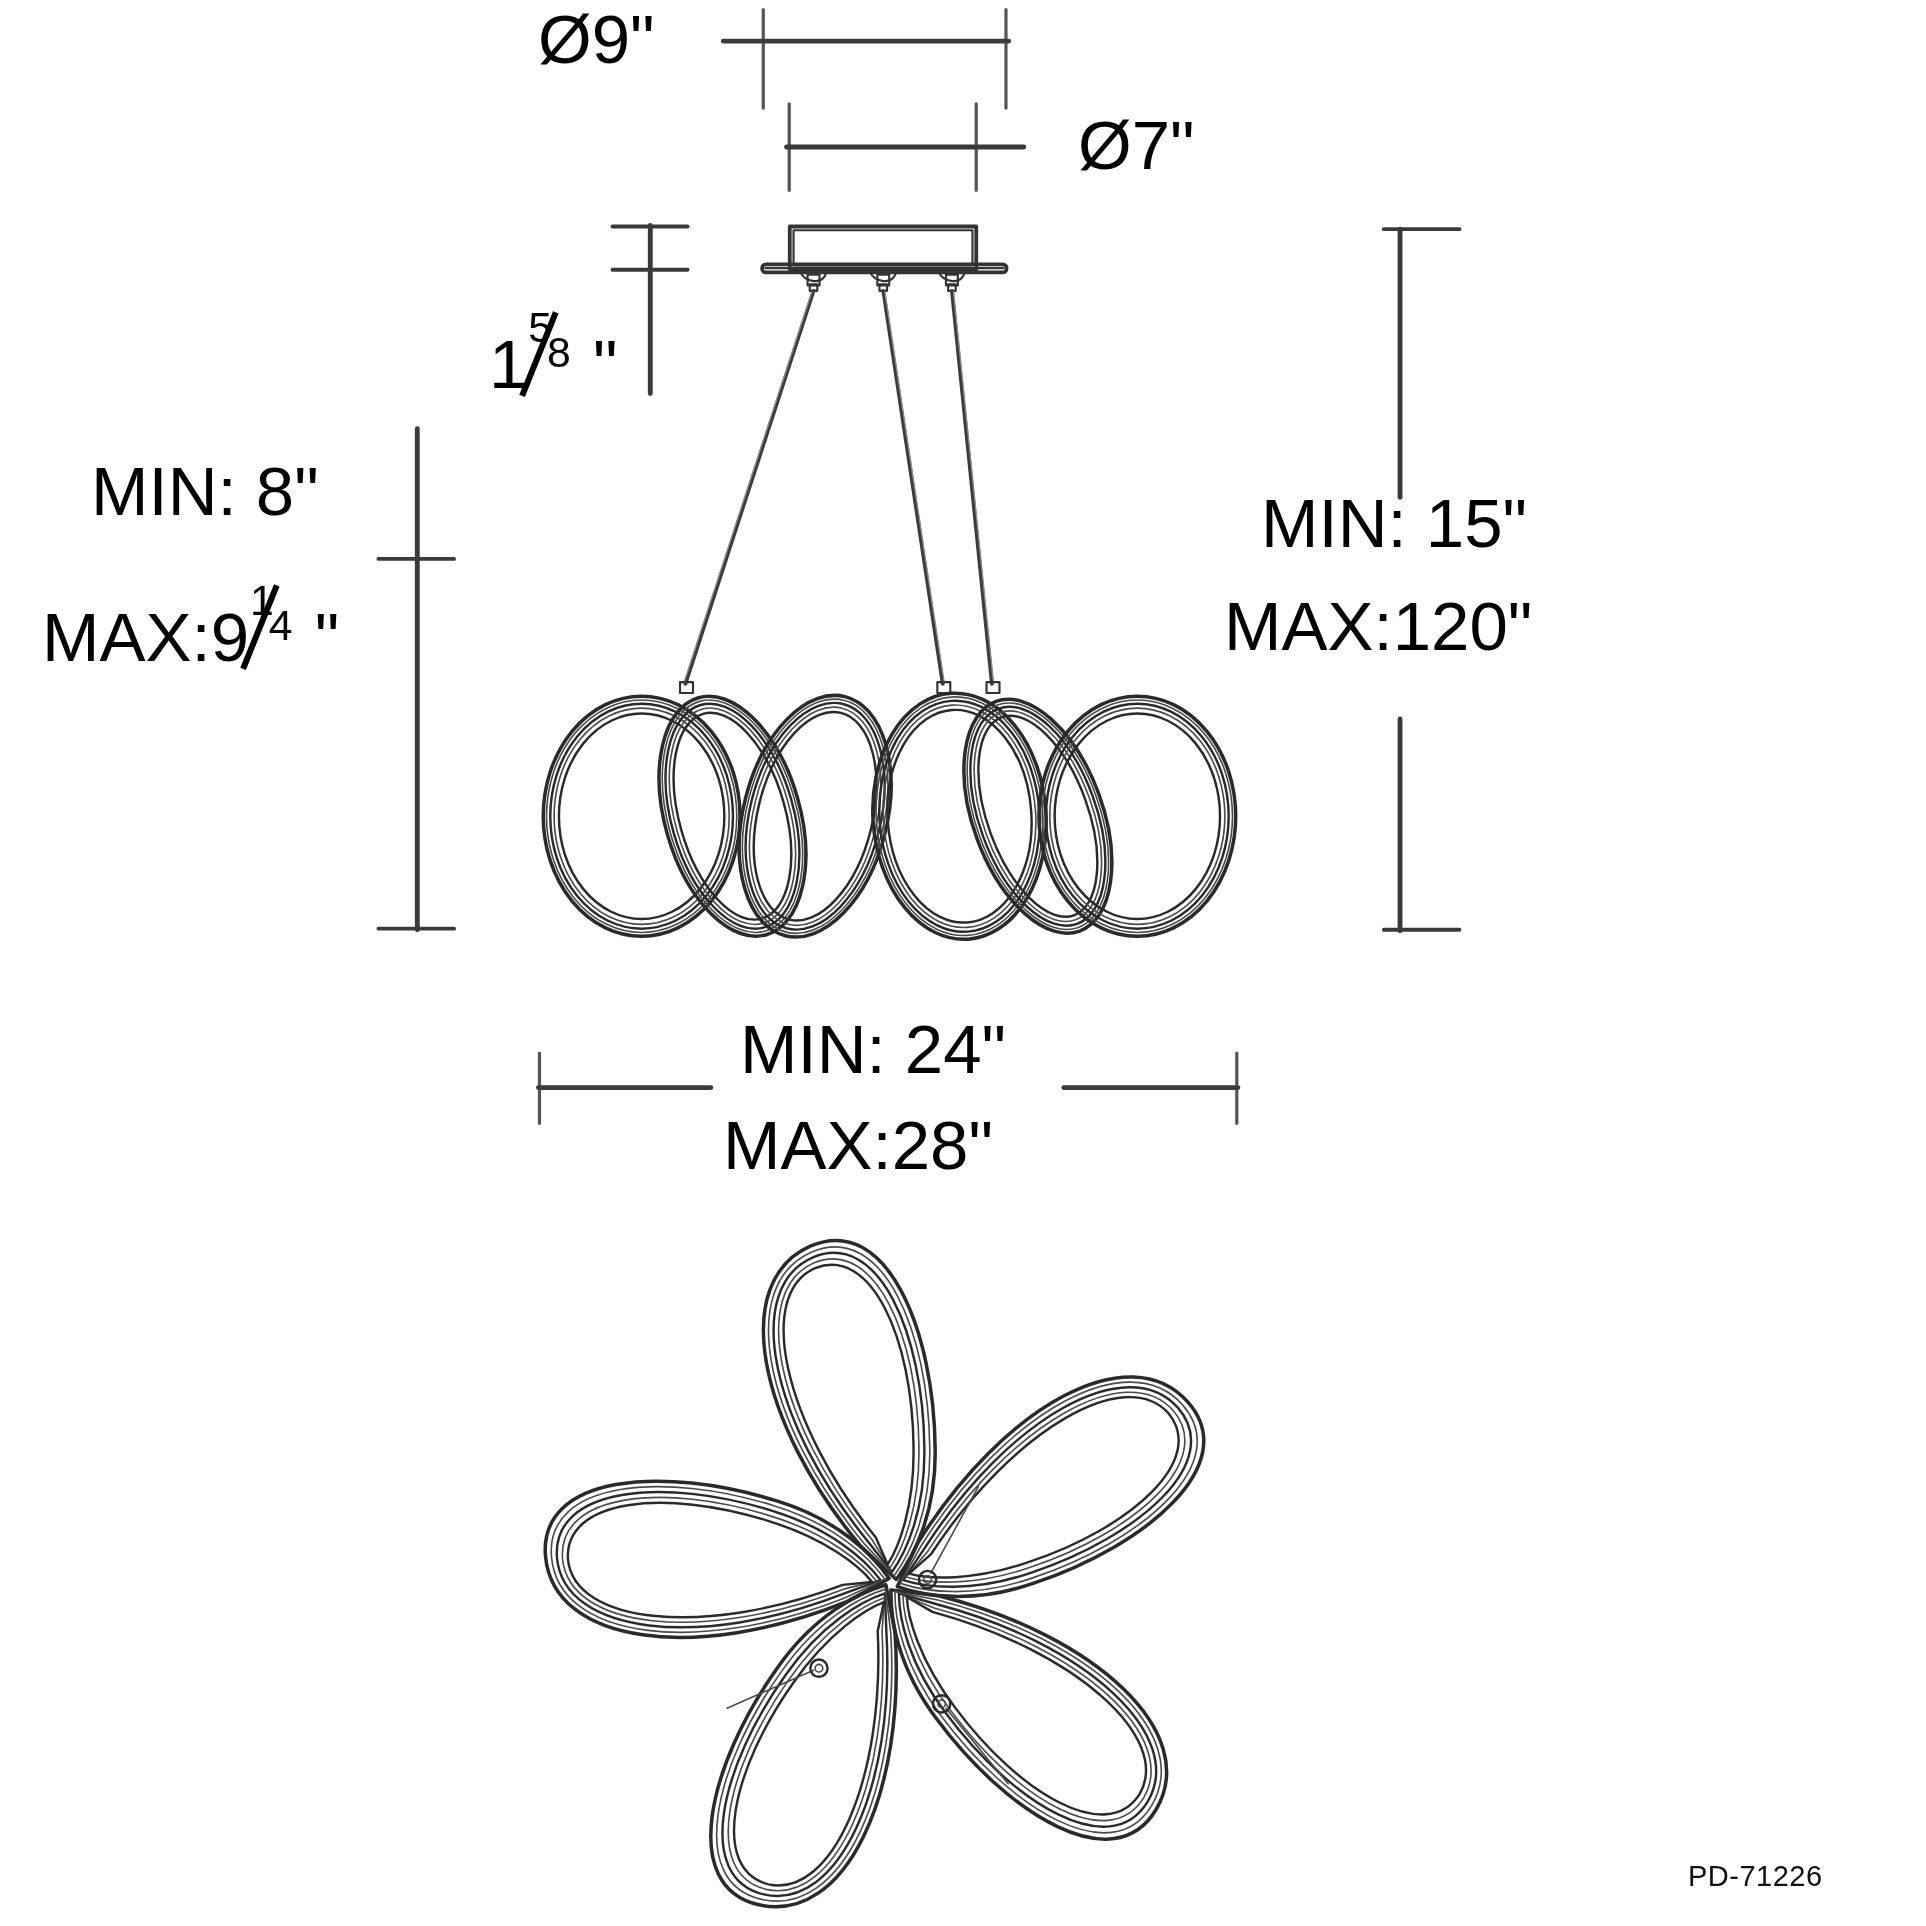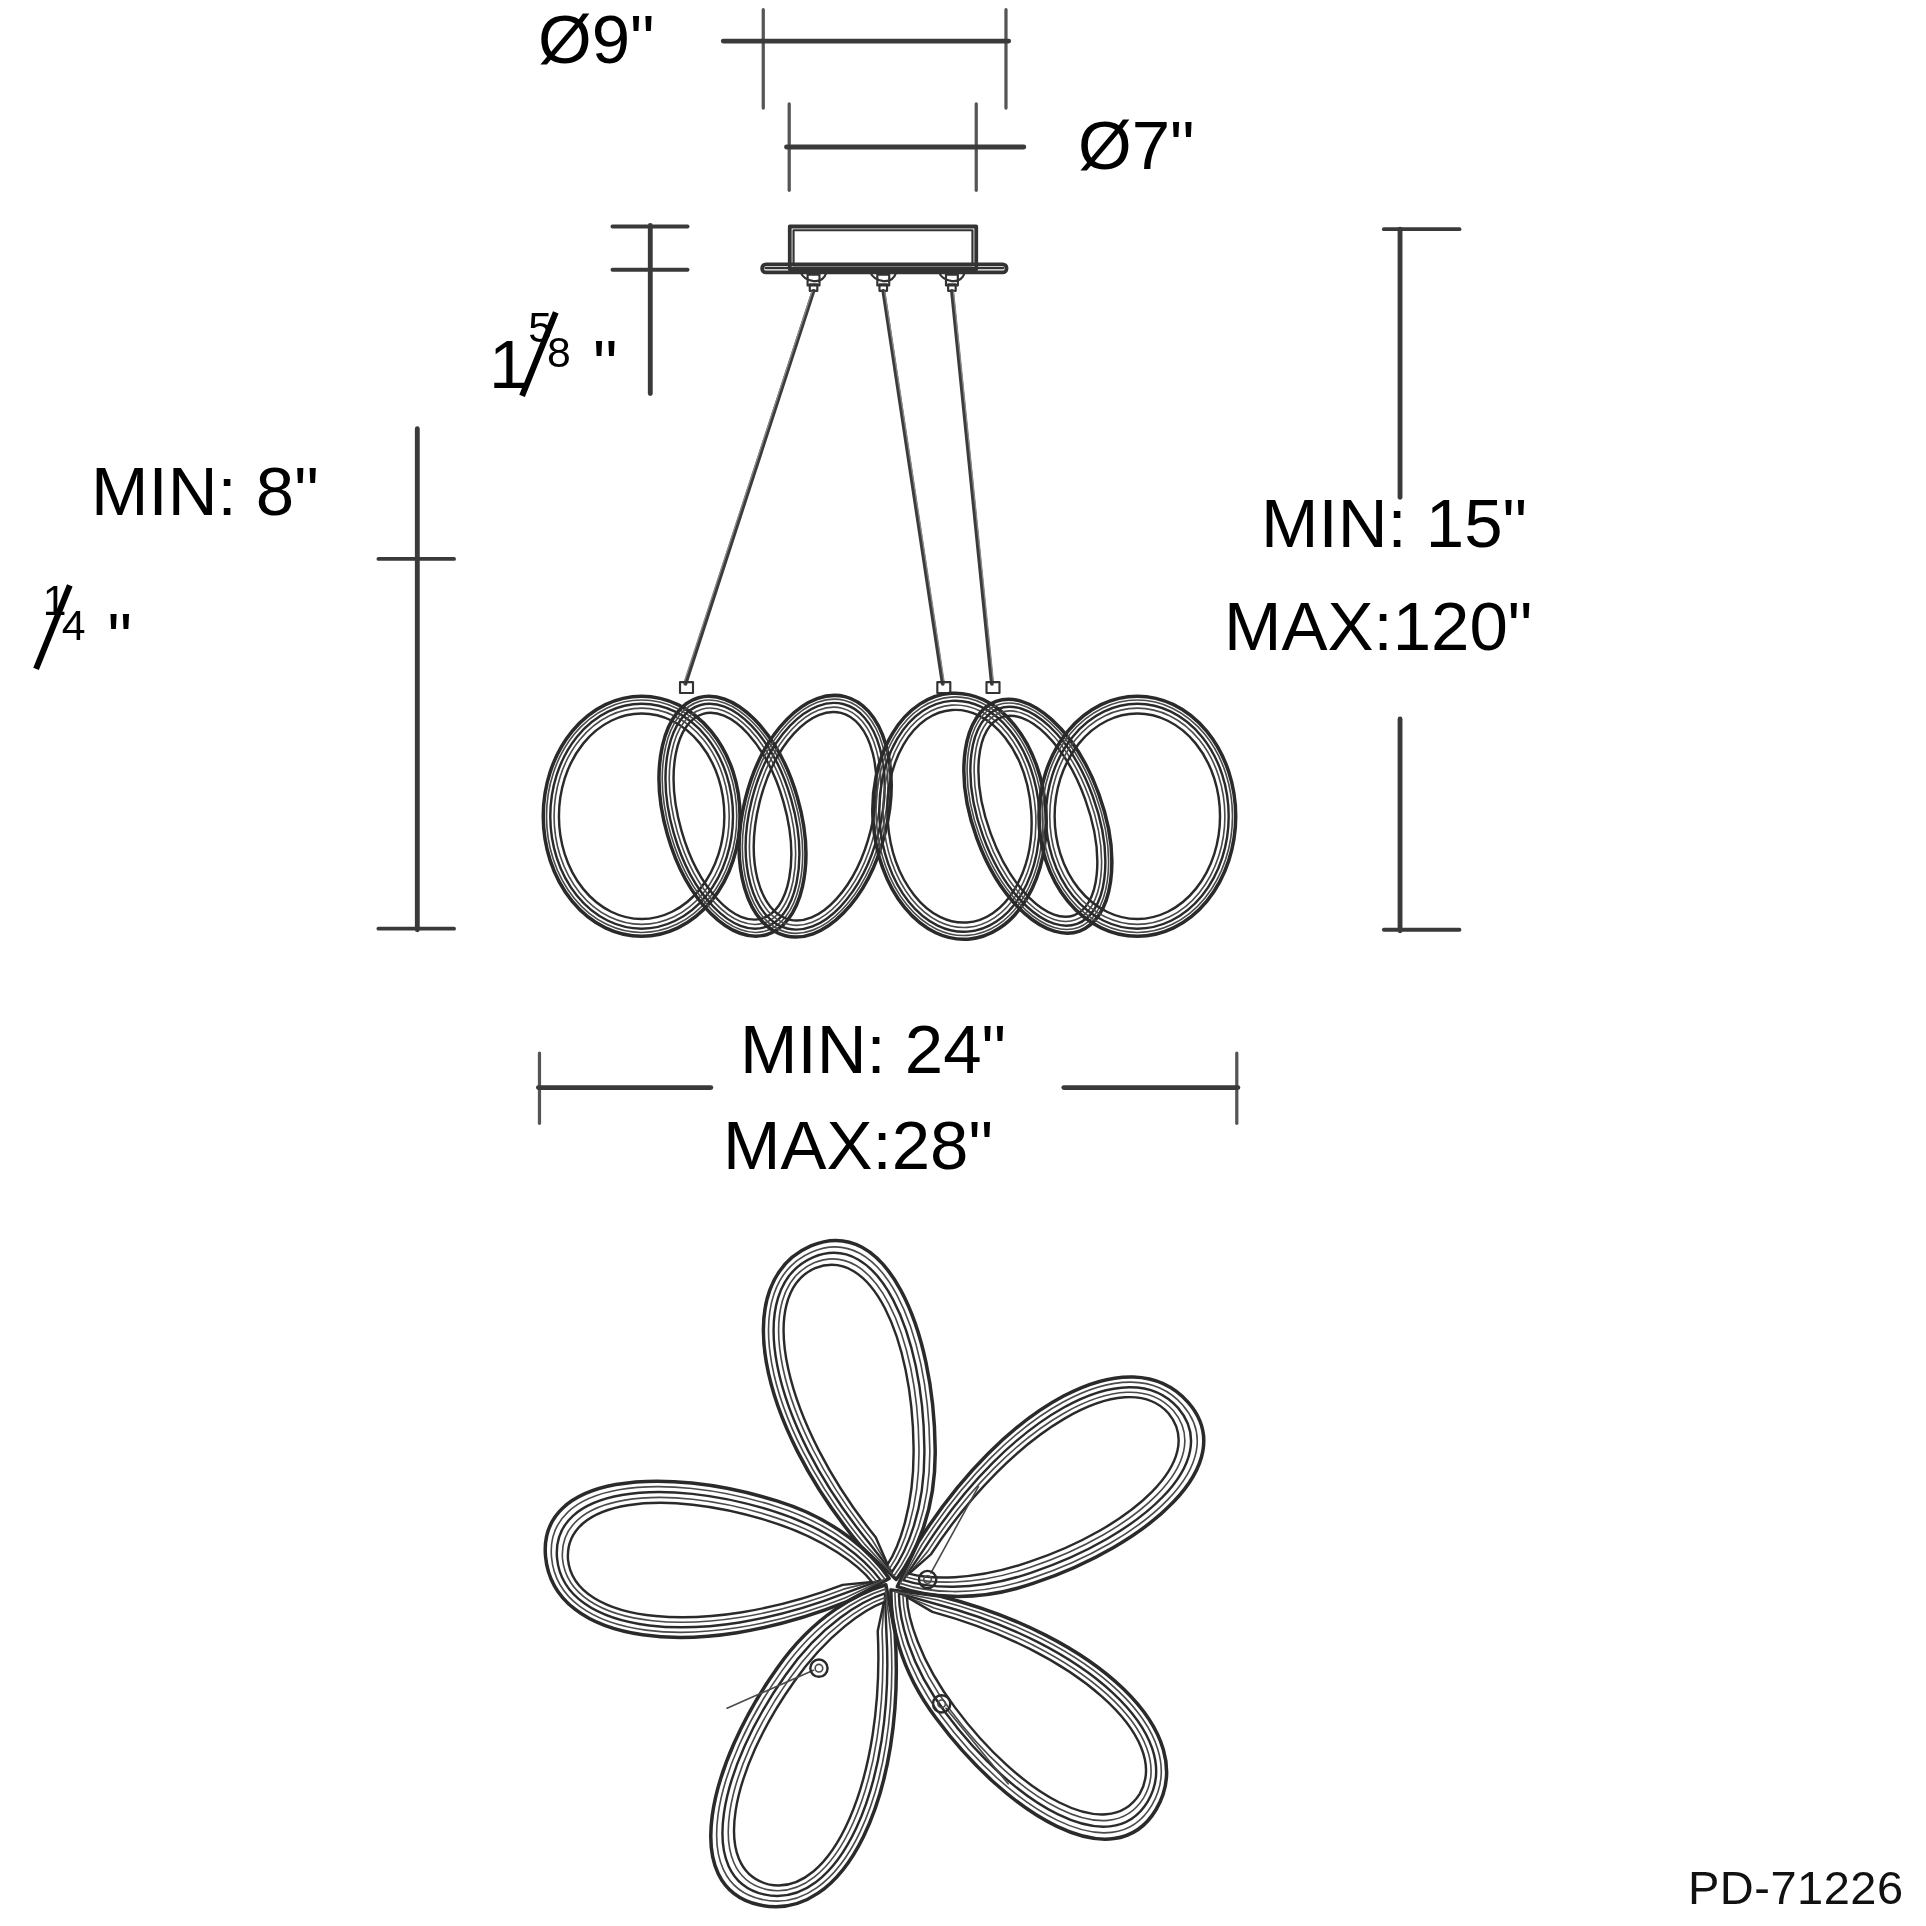--- a/index.html
+++ b/index.html
@@ -30,21 +30,21 @@
     position: absolute;
     white-space: nowrap;
     font-family: "Liberation Sans", sans-serif;
     font-weight: 400;
     color: #000000;
     line-height: 1.0;
   }
   .dimlabel.big   { font-size: 69px; }
   .partno {
     position: absolute;
-    font-size: 47px;
+    font-size: 29px;
     letter-spacing: 0.5px;
     color: #111111;
   }
   .frac {
     display: inline-block;
     position: relative;
     width: 0.95em;
     height: 1em;
     vertical-align: baseline;
   }
@@ -298,21 +298,21 @@
 
   <div class="dimlabel big" style="left:1078px; top:111px;">Ø7"</div>
 
   <div class="dimlabel big" style="left:489px; top:319px;">
     <span>1</span><span class="frac"><span class="num">5</span><span class="bar"></span><span class="den">8</span></span><span>"</span>
   </div>
 
   <div class="dimlabel big" style="left:91px; top:457px;">MIN: 8"</div>
 
   <div class="dimlabel big" style="left:42px; top:592px;">
-    <span class="frac"><span class="num">1</span><span class="bar"></span><span class="den">4</span></span><span>"</span>
+    <span>MAX:9</span><span class="frac"><span class="num">1</span><span class="bar"></span><span class="den">4</span></span><span>"</span>
   </div>
 
   <div class="dimlabel big" style="left:1261px; top:489px;">MIN: 15"</div>
 
   <div class="dimlabel big" style="left:1224px; top:592px;">MAX:120"</div>
 
   <div class="dimlabel big" style="left:740px; top:1015px;">MIN: 24"</div>
 
   <div class="dimlabel big" style="left:723px; top:1111px;">MAX:28"</div>
 

